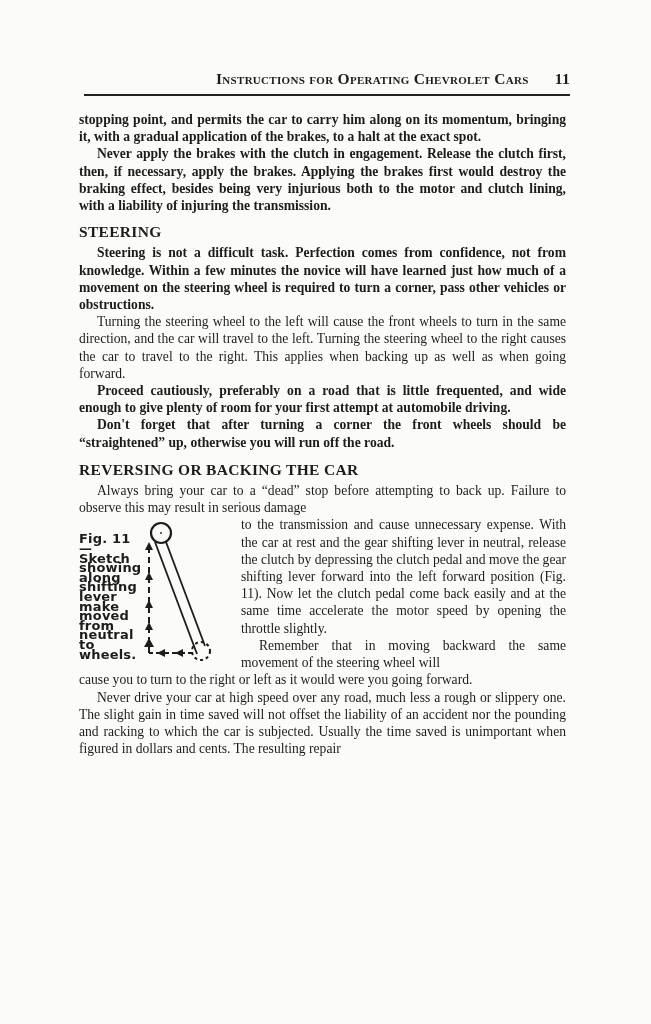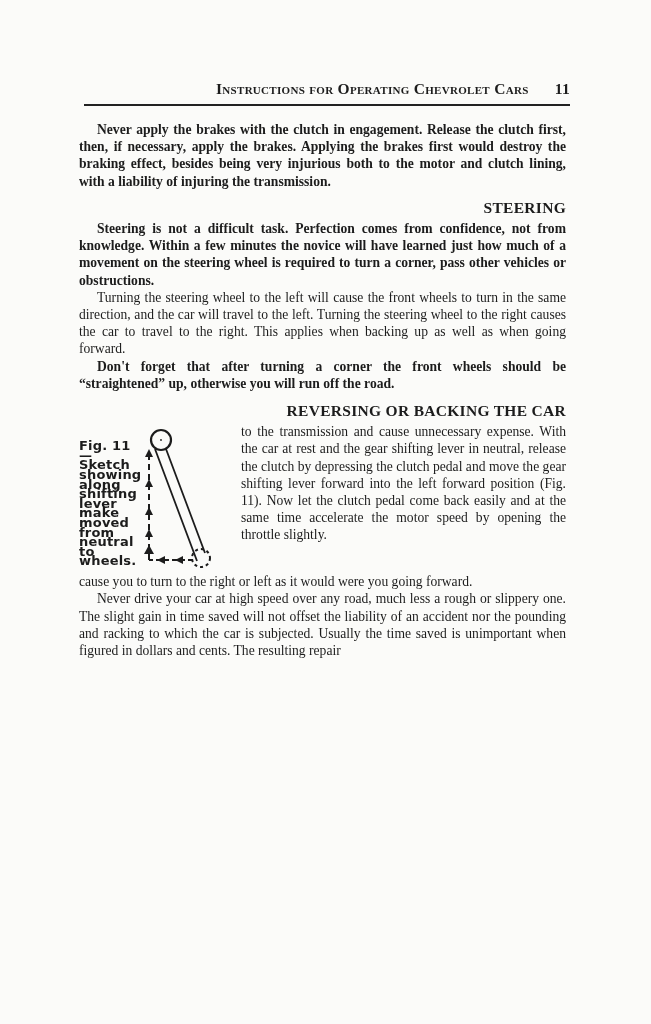--- a/index.html
+++ b/index.html
@@ -3,21 +3,21 @@
 <meta charset="utf-8">
 <style>
   html, body { margin: 0; padding: 0; }
   body {
     width: 651px; height: 1024px; overflow: hidden;
     background: #fbfbf9;
     font-family: "Liberation Serif", "DejaVu Serif", serif;
     color: #1c1c1c;
     position: relative;
   }
-  .page { position: absolute; left: 0; top: 18px; width: 651px; height: 948px; }
+  .page { position: absolute; left: 0; top: 8px; width: 651px; height: 948px; }
   .running-head {
     position: absolute; left: 84px; top: 62px; width: 486px; height: 24px;
     font-size: 15.5px; font-weight: bold; letter-spacing: 0.3px;
     font-variant: small-caps;
     text-align: right;
   }
   .running-head .title { display: inline-block; margin-right: 22px; }
   .running-head .pnum { display: inline-block; }
   .head-rule {
     position: absolute; left: 84px; top: 86px; width: 486px; height: 2px;
@@ -25,21 +25,21 @@
   }
   .body {
     position: absolute; left: 79px; top: 103px; width: 487px;
     font-size: 13.6px; line-height: 17.2px; font-weight: bold;
     text-align: justify;
   }
   .body p { margin: 0; text-indent: 18px; }
   .body p.cont { text-indent: 0; }
   .body .light { font-weight: normal; }
   h2 {
-    margin: 10px 0 4px 0; text-align: right; font-size: 15.5px;
+    margin: 10px 0 4px 0; text-align: left; font-size: 15.5px;
     font-weight: bold; letter-spacing: 0.3px;
   }
   h2.first { margin-top: 9px; }
   .figure-wrap {
     float: left; width: 160px; height: 150px; margin: 0 6px 0 -4px;
     position: relative;
   }
   .fig-caption {
     position: absolute; left: 4px; top: 18px; width: 52px;
     font-family: "DejaVu Sans", sans-serif; font-size: 13px; line-height: 9.6px;
@@ -53,28 +53,31 @@
 
 <div class="page">
 
   <div class="running-head">
     <span class="title">Instructions for Operating Chevrolet Cars</span>
     <span class="pnum">11</span>
   </div>
   <div class="head-rule"></div>
 
   <div class="body">
+    <p class="cont">stopping point, and permits the car to carry him along on its momentum, bringing it, with a gradual application of the brakes, to a halt at the exact spot.</p>
     <p>Never apply the brakes with the clutch in engagement. Release the clutch first, then, if necessary, apply the brakes. Applying the brakes first would destroy the braking effect, besides being very injurious both to the motor and clutch lining, with a liability of injuring the transmission.</p>
 
     <h2 class="first">STEERING</h2>
     <p>Steering is not a difficult task. Perfection comes from confidence, not from knowledge. Within a few minutes the novice will have learned just how much of a movement on the steering wheel is required to turn a corner, pass other vehicles or obstructions.</p>
     <p class="light">Turning the steering wheel to the left will cause the front wheels to turn in the same direction, and the car will travel to the left. Turning the steering wheel to the right causes the car to travel to the right. This applies when backing up as well as when going forward.</p>
+    <p>Proceed cautiously, preferably on a road that is little frequented, and wide enough to give plenty of room for your first attempt at automobile driving.</p>
     <p>Don't forget that after turning a corner the front wheels should be “straightened” up, otherwise you will run off the road.</p>
 
     <h2 style="font-weight:bold;">REVERSING OR BACKING THE CAR</h2>
+    <p class="light">Always bring your car to a “dead” stop before attempting to back up. Failure to observe this may result in serious damage</p>
 
     <div class="figure-wrap">
       <div class="fig-caption">
         <span>Fig. 11—</span>
         <span>Sketch</span>
         <span>showing</span>
         <span>along</span>
         <span>shifting</span>
         <span>lever</span>
         <span>make</span>
@@ -102,17 +105,18 @@
         <polygon points="14,84 10,92 18,92" fill="#1c1c1c"></polygon>
         <polygon points="14,106 10,114 18,114" fill="#1c1c1c"></polygon>
         <polygon points="14,122 9,131 19,131" fill="#1c1c1c"></polygon>
 
         <polygon points="22,137 30,133 30,141" fill="#1c1c1c"></polygon>
         <polygon points="40,137 48,133 48,141" fill="#1c1c1c"></polygon>
       </svg>
     </div>
 
     <p class="cont light">to the transmission and cause unnecessary expense. With the car at rest and the gear shifting lever in neutral, release the clutch by depressing the clutch pedal and move the gear shifting lever forward into the left forward position (Fig. 11). Now let the clutch pedal come back easily and at the same time accelerate the motor speed by opening the throttle slightly.</p>
+    <p class="light">Remember that in moving backward the same movement of the steering wheel will</p>
     <p class="cont light" style="clear:both;">cause you to turn to the right or left as it would were you going forward.</p>
 
     <p class="light">Never drive your car at high speed over any road, much less a rough or slippery one. The slight gain in time saved will not offset the liability of an accident nor the pounding and racking to which the car is subjected. Usually the time saved is unimportant when figured in dollars and cents. The resulting repair</p>
   </div>
 </div>
 
 </body></html>

